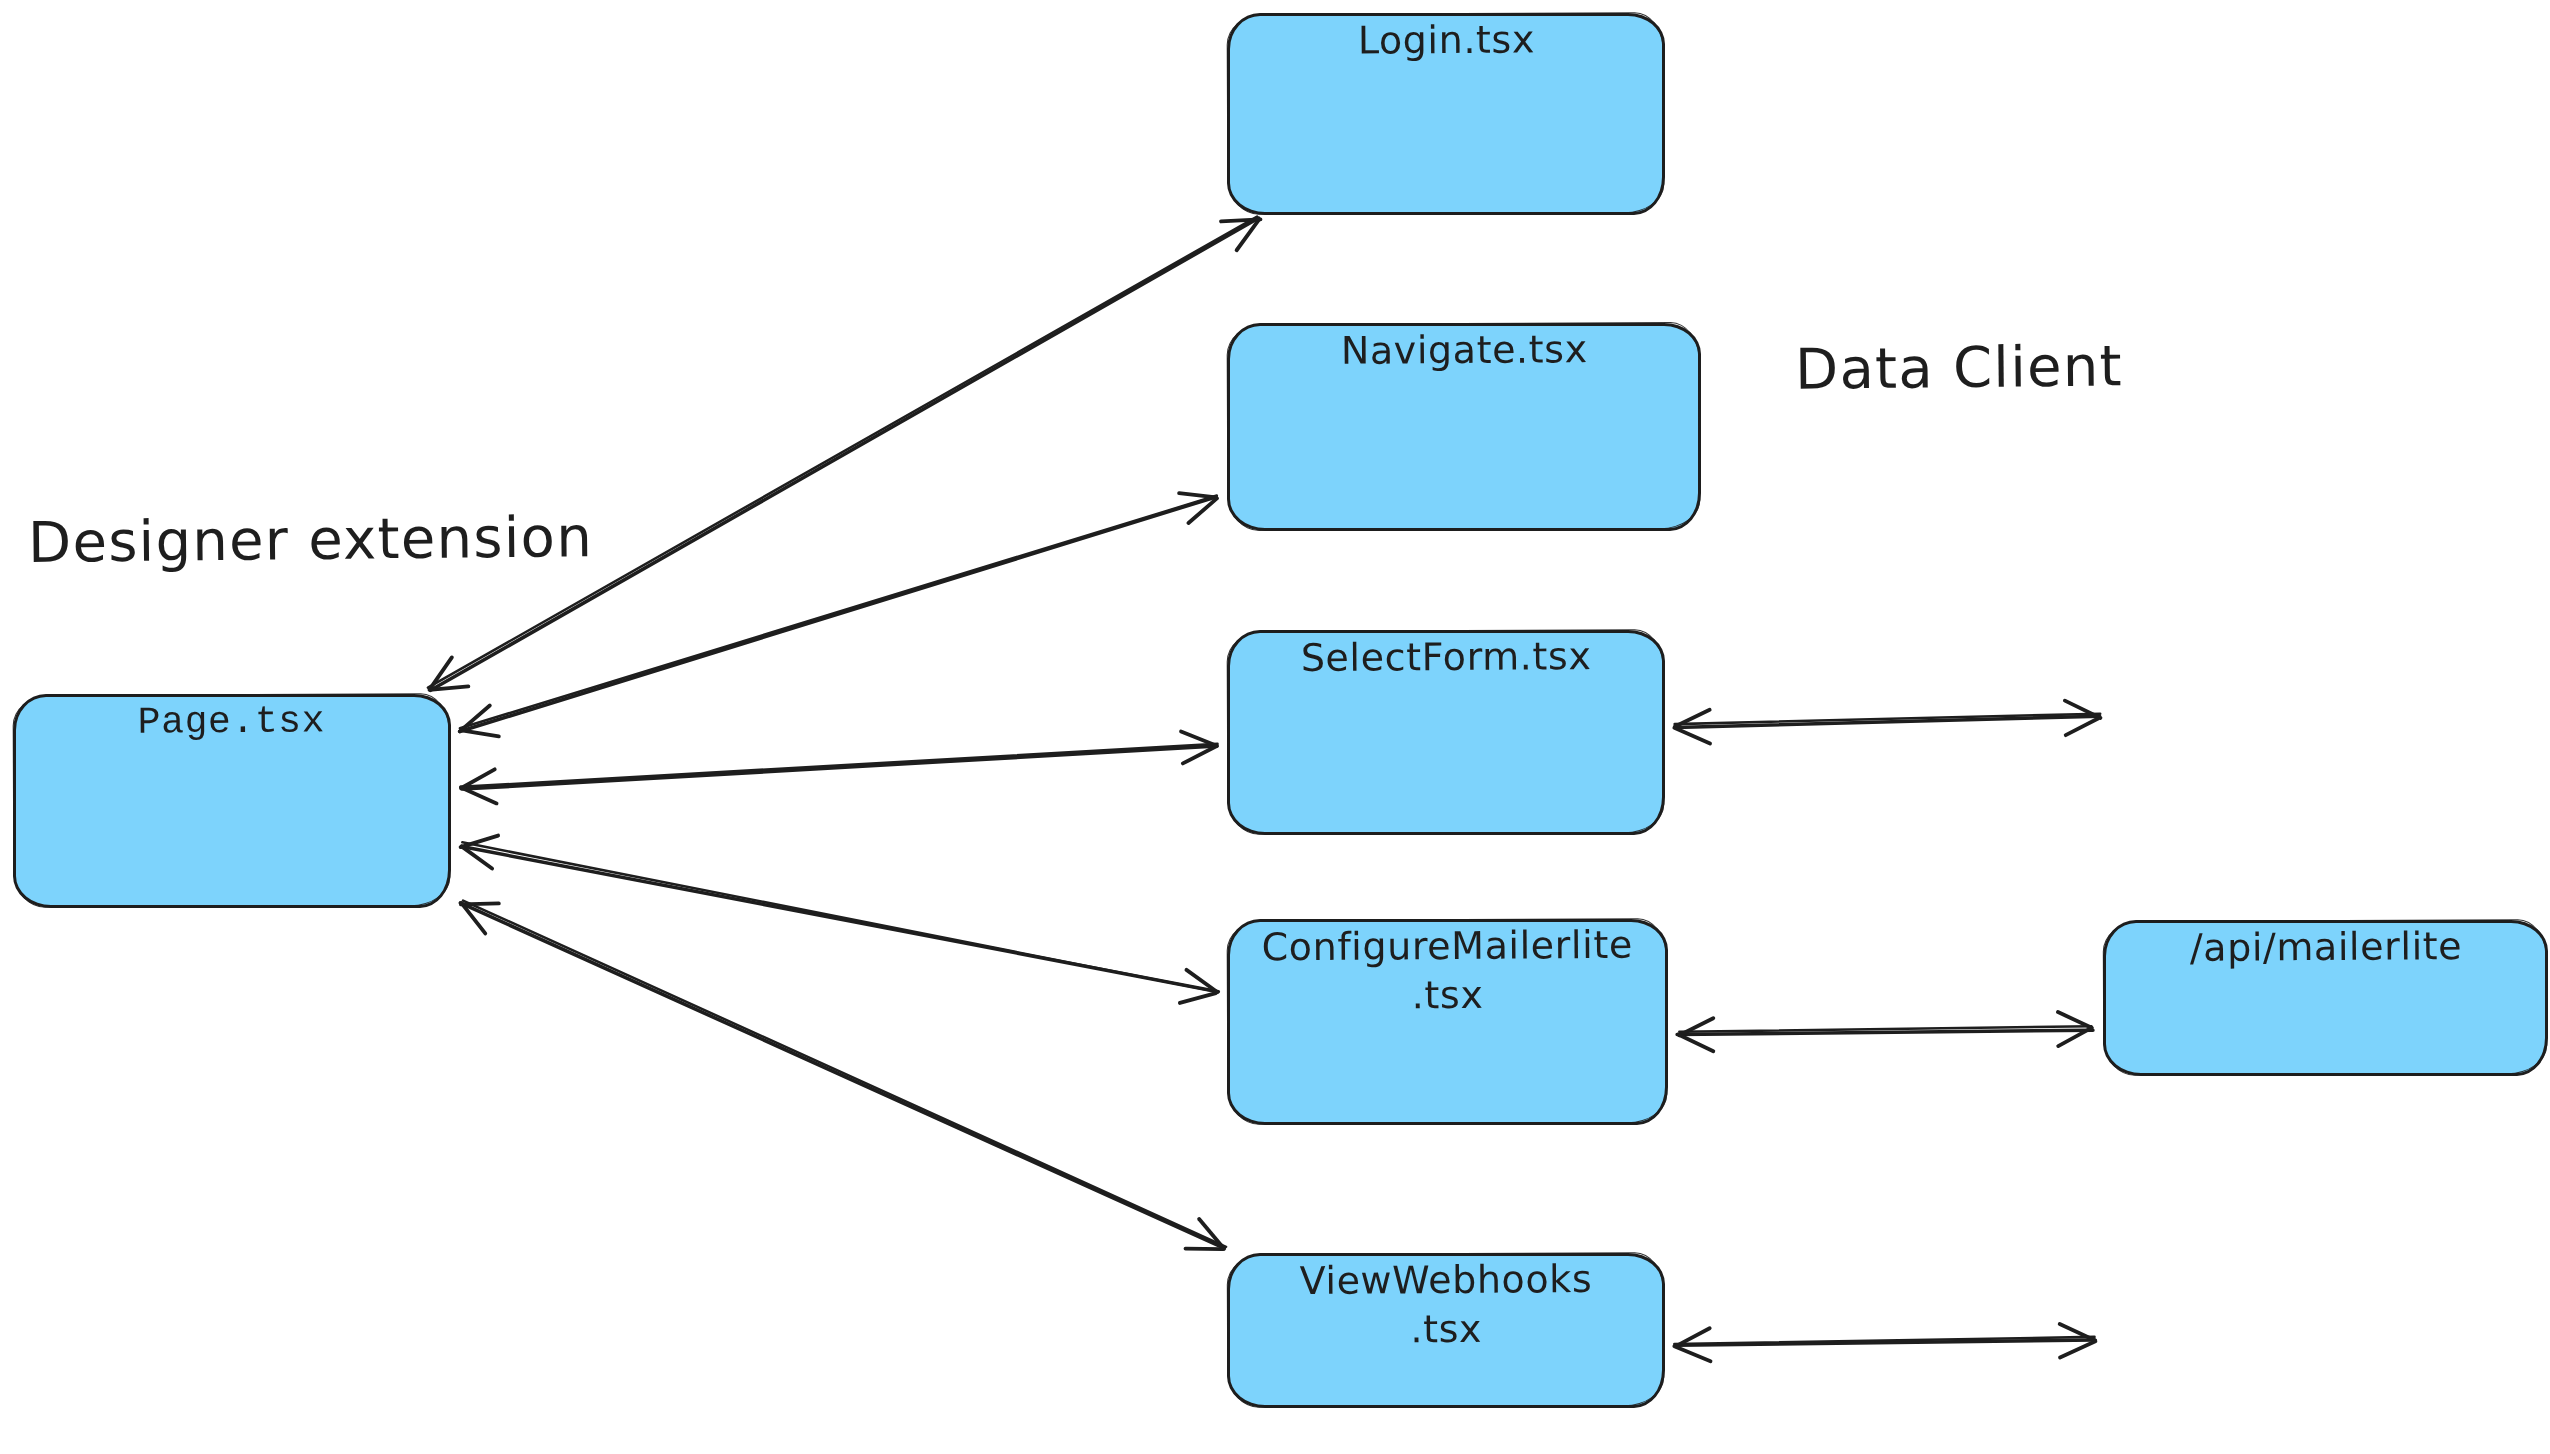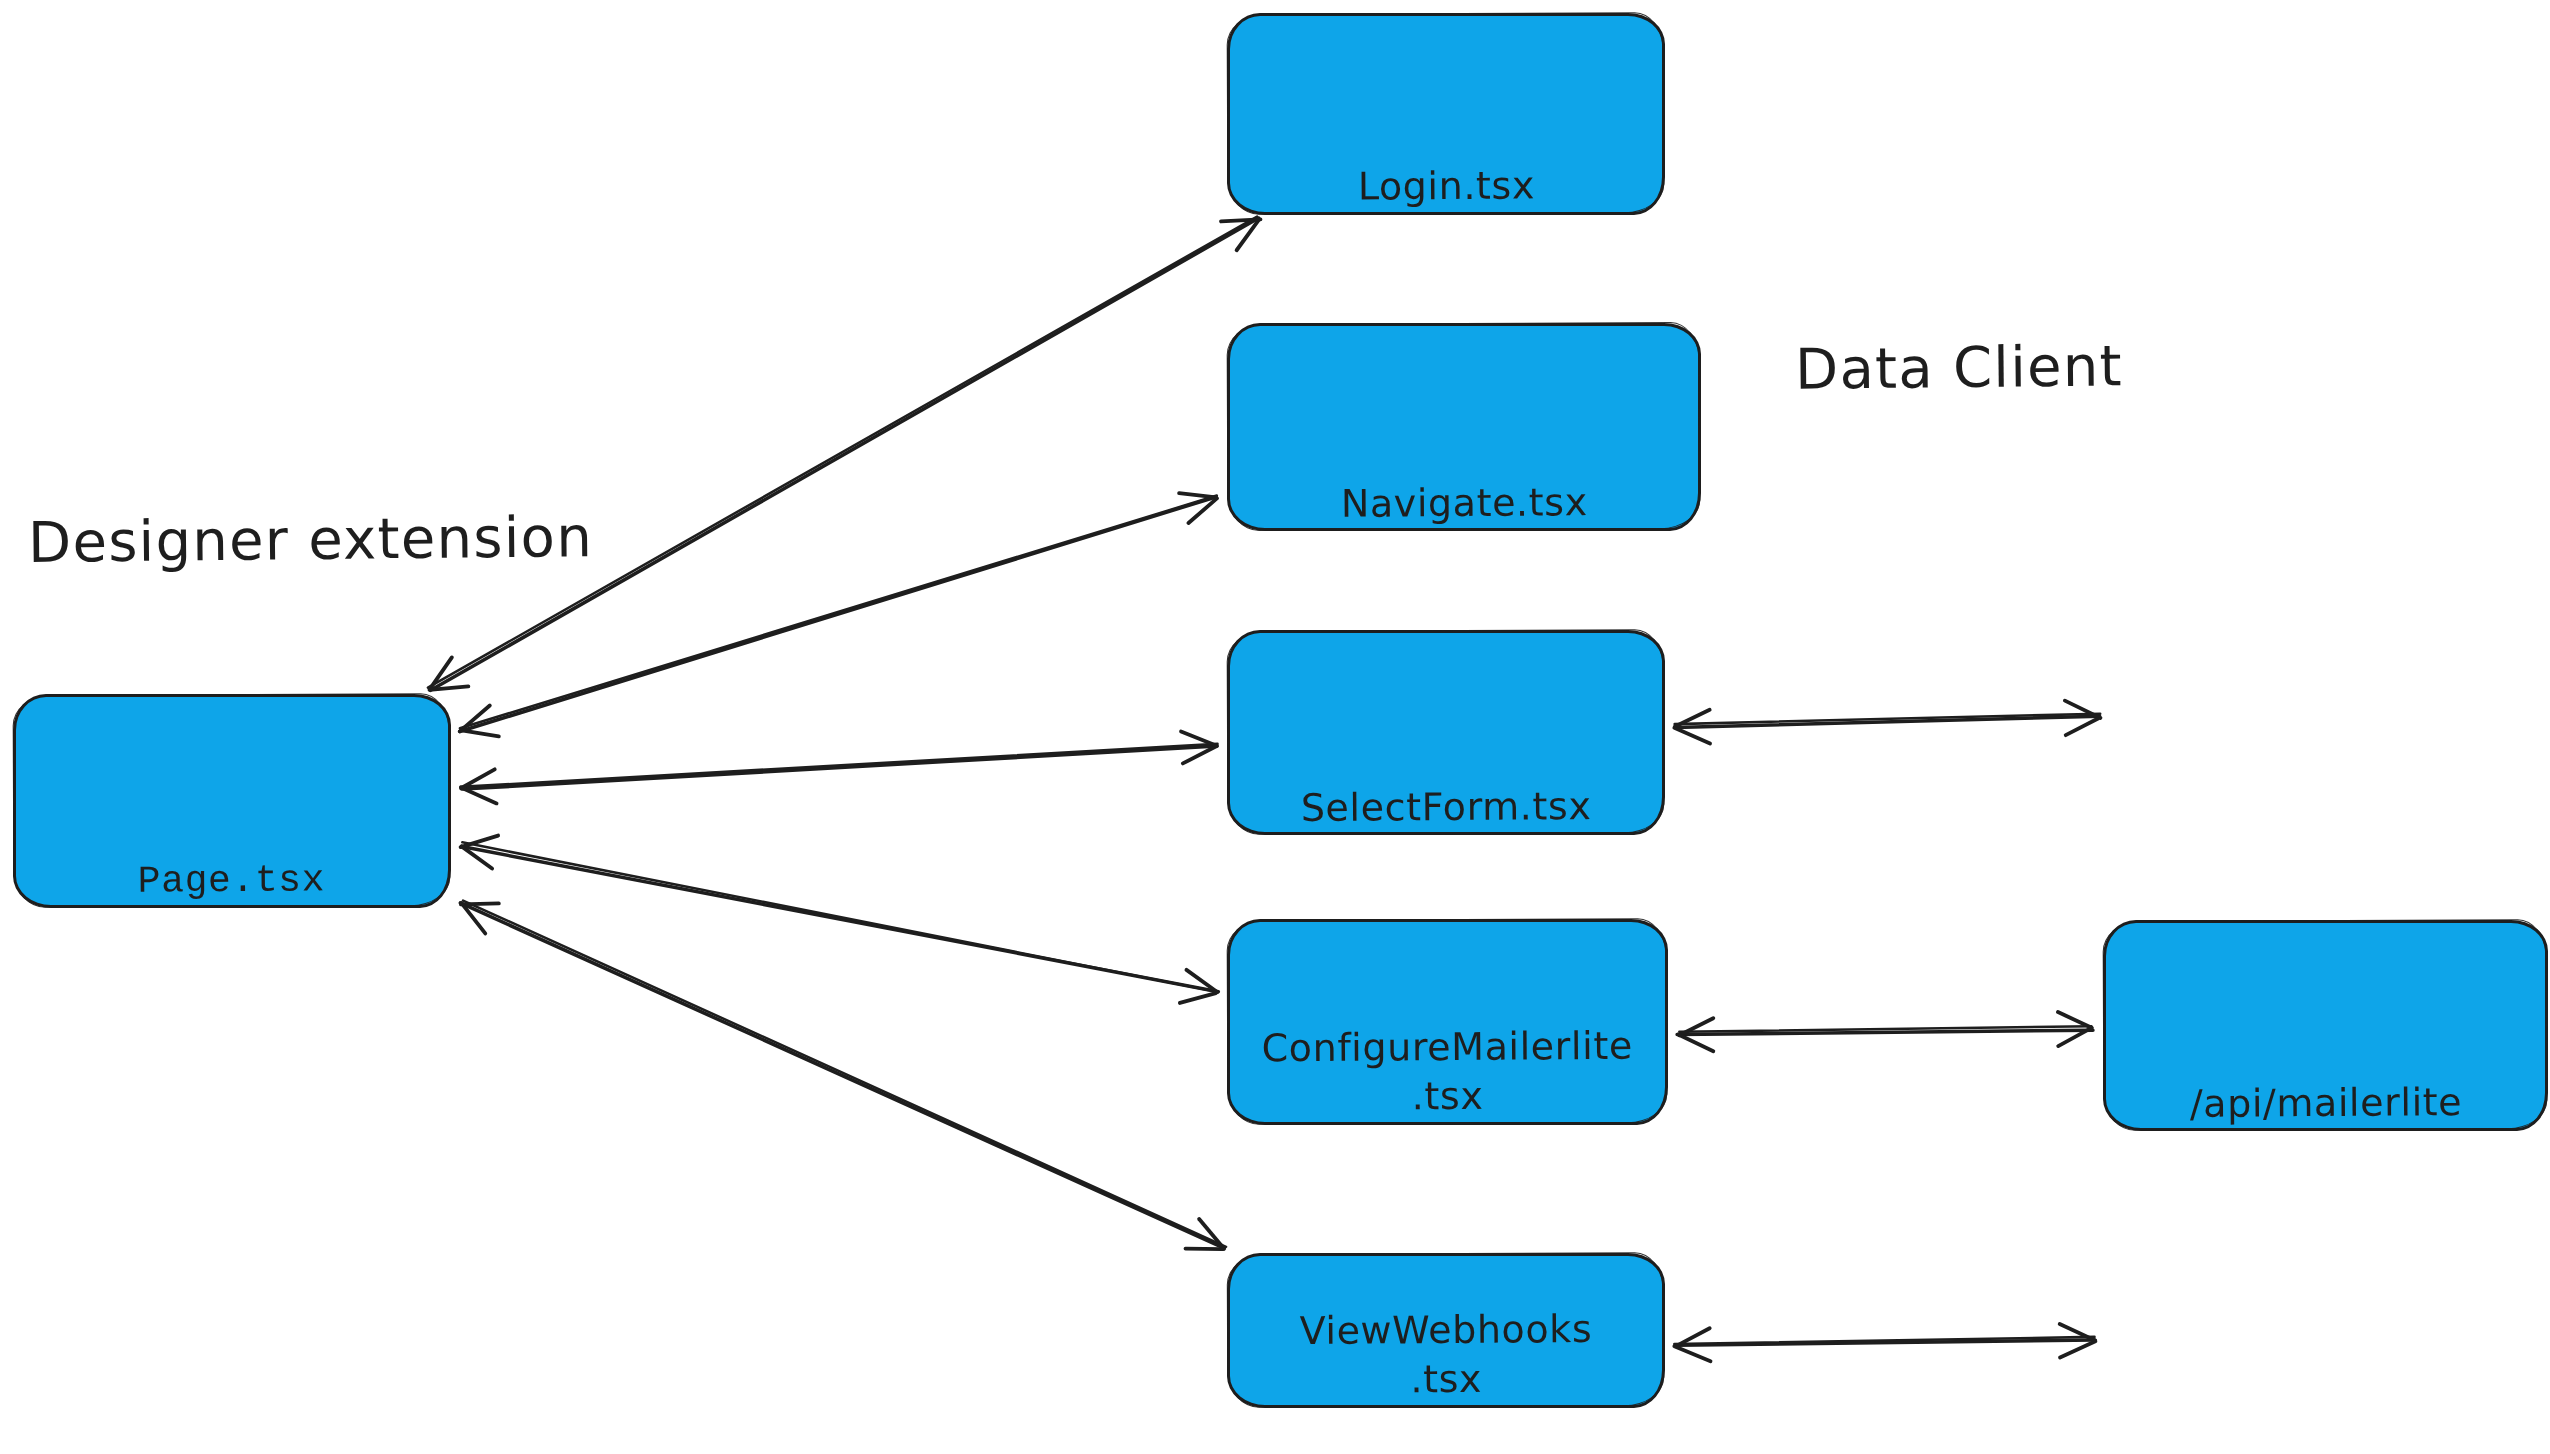--- a/index.html
+++ b/index.html
@@ -24,23 +24,23 @@
     height: 1454px;
     stroke: #1e1e1e;
     fill: none;
     stroke-linecap: round;
     stroke-linejoin: round;
   }
   .node {
     position: absolute;
     border: 3.8px solid #1e1e1e;
     border-radius: 33px 37px 31px 38px / 36px 31px 38px 32px;
-    background: #0ea5e9;
+    background: #7dd3fc;
     display: flex;
-    align-items: flex-end;
+    align-items: flex-start;
     justify-content: center;
     box-sizing: border-box;
   }
   
   .node::before {
     content: "";
     position: absolute;
     inset: -2.6px;
     border: 1.9px solid #1e1e1e;
     border-radius: 38px 29px 40px 32px / 31px 38px 29px 37px;
@@ -161,19 +161,19 @@
     <span class="node-label">ConfigureMailerlite
 .tsx</span>
   </div>
 
   <div class="node" style="left:1227px; top:1253px; width:438px; height:155px;">
     <span class="node-label">ViewWebhooks
 .tsx</span>
   </div>
 
 
-  <div class="node" style="left:2103px; top:920px; width:445px; height:211px;">
+  <div class="node" style="left:2103px; top:920px; width:445px; height:156px;">
     <span class="node-label">/api/mailerlite</span>
   </div>
 
 
 </div>
 
 
 </body></html>

